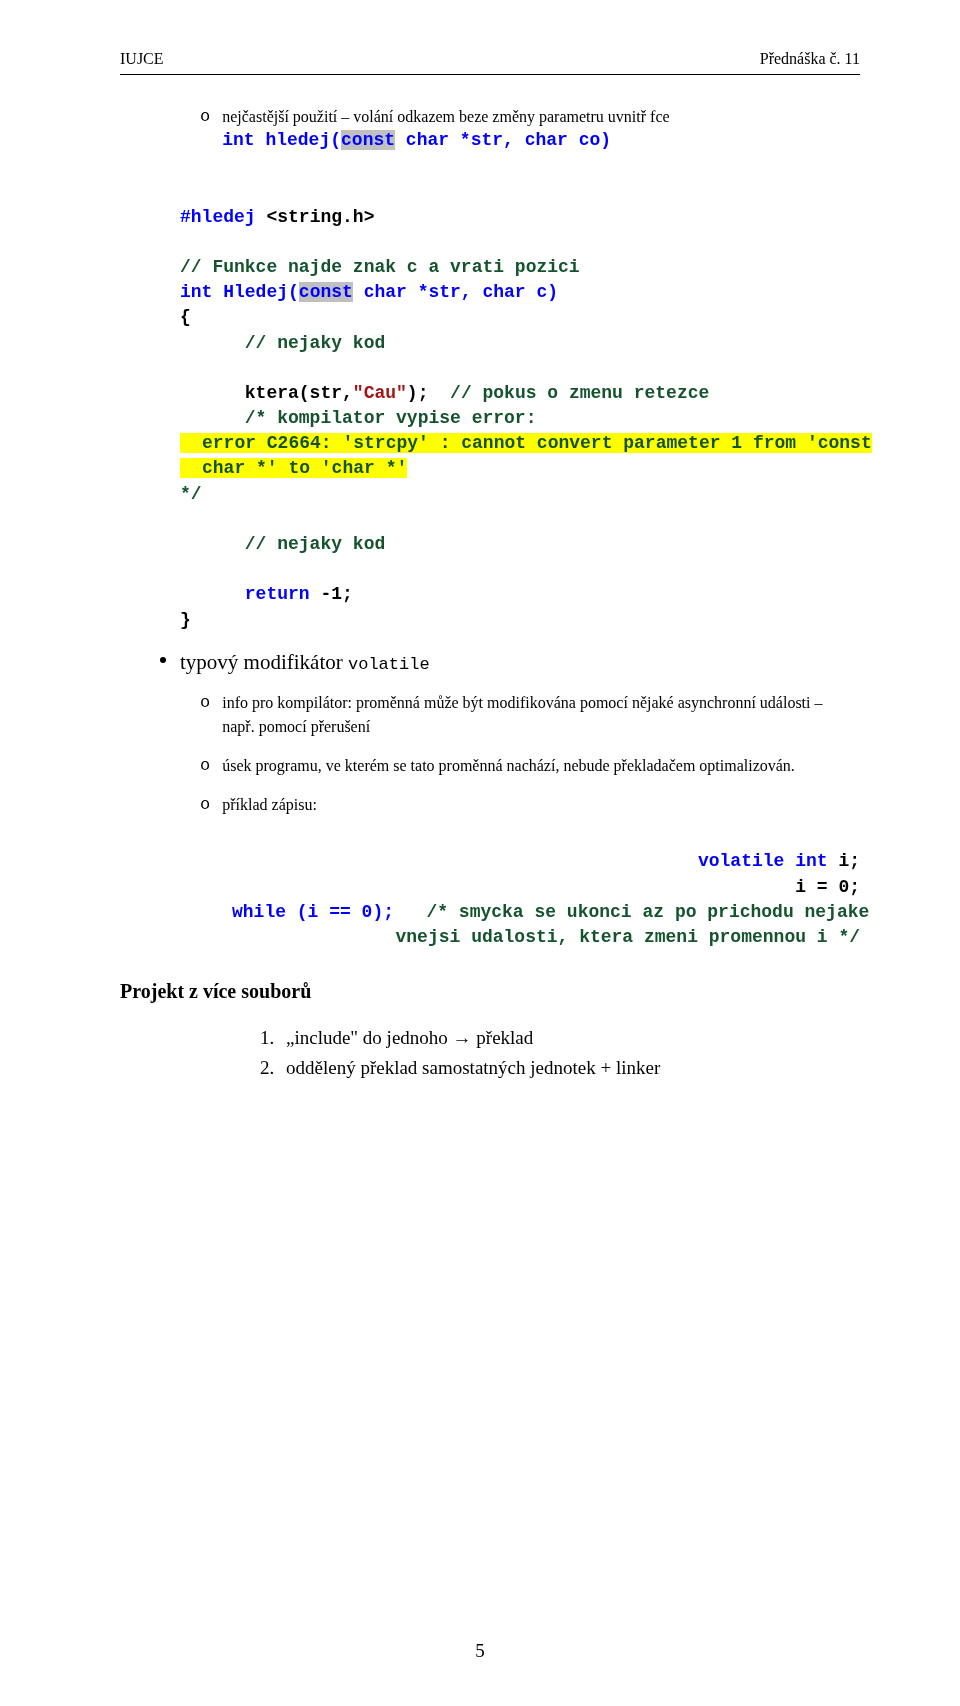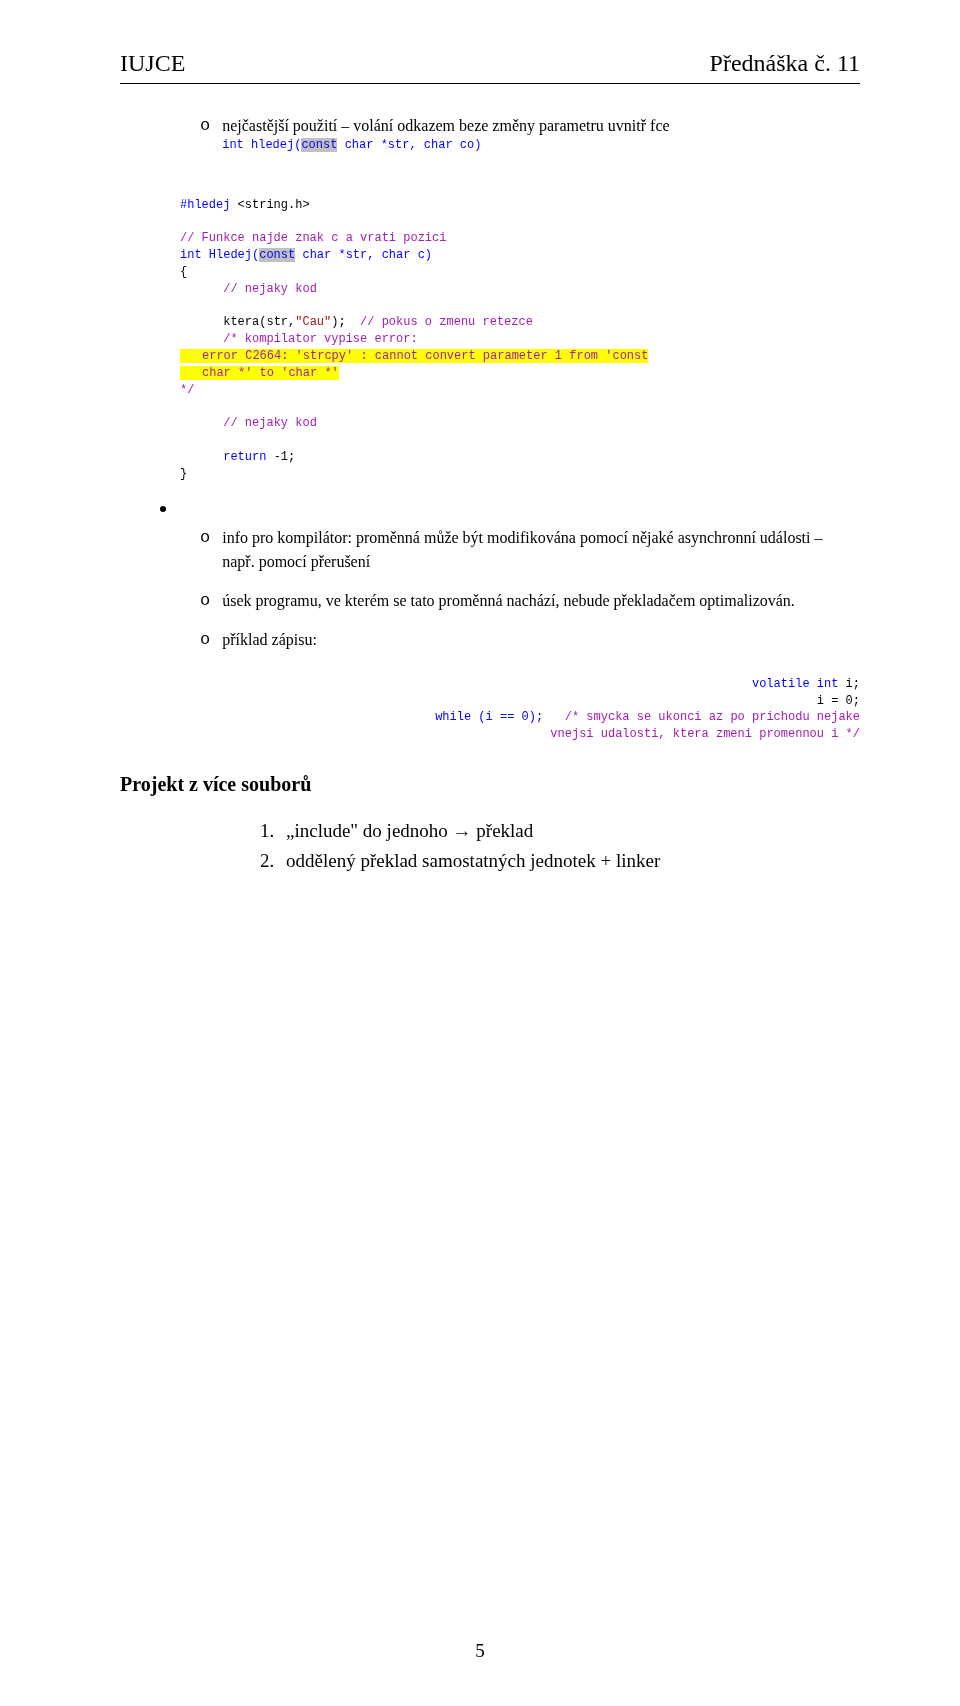--- a/index.html
+++ b/index.html
@@ -7,21 +7,21 @@
     font-family:"Times New Roman", Times, serif;
     background:#fff; color:#000;
     width:960px; height:1706px;
   }
   .page{
     padding:50px 100px 40px 120px;
     box-sizing:border-box;
   }
   .hdr{
     display:flex; justify-content:space-between;
-    font-size:24px; margin-bottom:6px;
+    font-size:16px; margin-bottom:6px;
   }
   .hdr-line{
     border:none; border-top:1px solid #000; margin:0 0 30px 0;
   }
   .bullet-row{display:flex; align-items:flex-start; margin-bottom:6px;}
   .dot{
     width:6px; height:6px; border-radius:50%; background:#000;
     flex-shrink:0;margin-top:10px; margin-right:14px;
   }
   .dot-l1{margin-left:40px;}
@@ -31,25 +31,26 @@
     flex-shrink:0;
   }
   .text{font-size:16px; line-height:1.45;}
   .text-big{font-size:21px;}
   code.mono, .mono{
     font-family:"Courier New", monospace;
     font-size:17px;
   }
   .code-block{
     font-family:"Courier New", monospace;
-    font-size:12px;
+    font-size:18px;
     white-space:pre;
     line-height:1.4;
+    font-weight:bold;
   }
-  .green{color:#a21caf;}
+  .green{color:#14532d;}
   .blue{color:#0000ff;}
   .hl{background:#ffff00;padding-left:22px;}
   .hl-gray{background:#c0c0c0;}
   h2.section{
     font-size:20px; font-weight:bold;
     margin:30px 0 12px 0;
   }
   .ol-num{padding-left:140px;}
   .ol-item{
     font-size:19px; line-height:1.6;
@@ -100,20 +101,21 @@
 
       <span class="green">// nejaky kod</span>
 
       <span class="blue">return </span><span>-1</span>;
 <span>}</span></div>
 
   <div style="height:14px"></div>
 
   <div class="bullet-row">
     <span class="dot dot-l1"></span>
+    <span class="text text-big"><span>typový modifikátor </span><span class="mono">volatile</span></span>
   </div>
 
   <div style="height:8px"></div>
 
   <div class="bullet-row">
     <span class="oc">o</span>
     <div class="text" style="max-width:620px">info pro kompilátor: proměnná může být modifikována pomocí nějaké asynchronní události – např. pomocí přerušení</div>
   </div>
   <div style="height:10px"></div>
   <div class="bullet-row">

